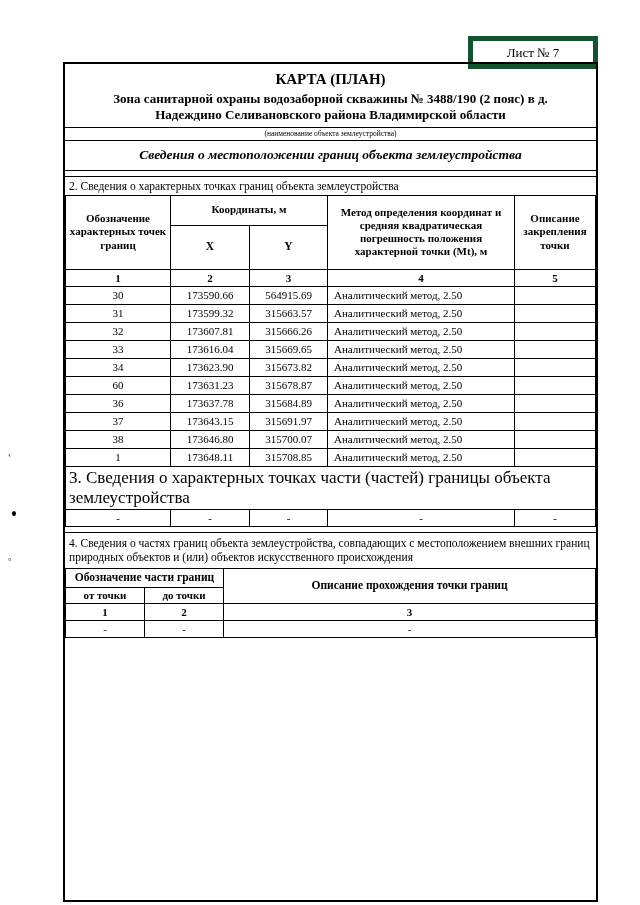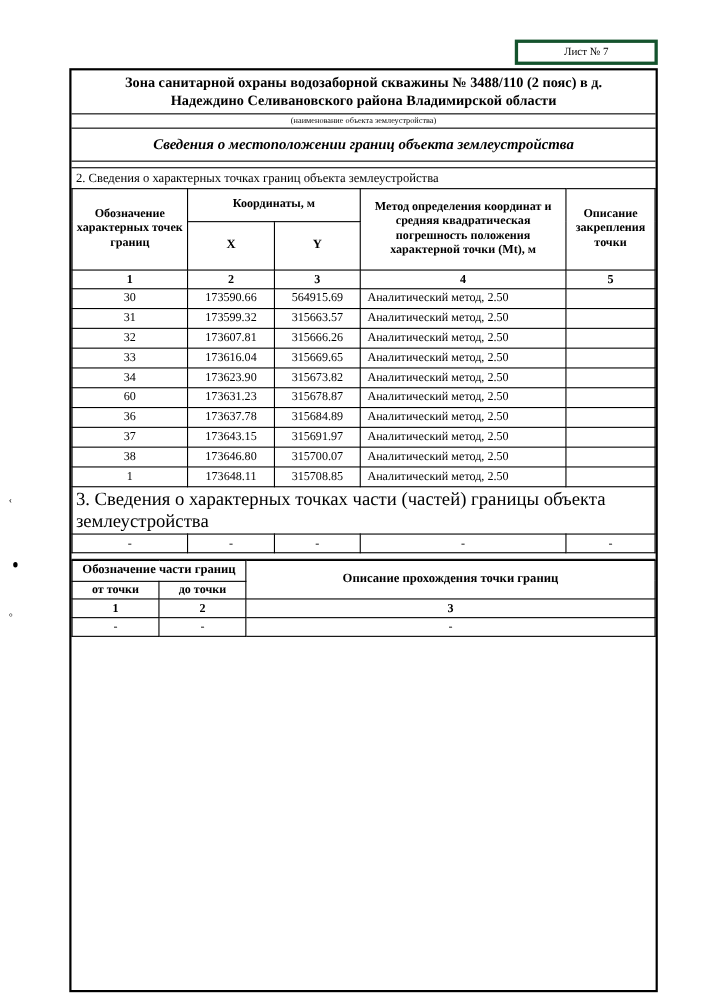--- a/index.html
+++ b/index.html
@@ -4,24 +4,24 @@
 <style>
   * { margin:0; padding:0; box-sizing:border-box; }
   html,body { width:640px; height:905px; background:#ffffff; }
   body {
     position:relative;
     font-family:"Liberation Serif", serif;
     color:#000;
     overflow:hidden;
   }
   .sheet-box {
-    position:absolute; left:468px; top:36px; width:130px; height:23px;
-    border:3px solid #14532d;
+    position:absolute; left:468px; top:36px; width:130px; height:33px;
+    border:5px solid #14532d;
     display:flex; align-items:center; justify-content:center;
-    font-size:10px;
+    font-size:13px;
   }
   .frame {
     position:absolute; left:63px; top:62px; width:535px; height:840px;
     border:2px solid #000;
     display:flex; flex-direction:column;
   }
   .doc-title { text-align:center; font-weight:bold; font-size:15px; padding-top:7px; }
   .object-name {
     text-align:center; font-weight:bold; font-size:13px; line-height:1.25;
     padding:3px 28px 3px;
@@ -65,21 +65,22 @@
 <span class="artifact artifact-1">‹</span>
 <span class="artifact artifact-dot"></span>
 <span class="artifact artifact-3">°</span>
 
 <div class="sheet-box">
   <span>Лист № 7</span>
 </div>
 
 <div class="frame">
 
-  <div class="object-name">Зона санитарной охраны водозаборной скважины № 3488/110 (2 пояс) в д. Надеждино Селивановского района Владимирской области</div>
+  <div class="doc-title">КАРТА (ПЛАН)</div>
+  <div class="object-name">Зона санитарной охраны водозаборной скважины № 3488/190 (2 пояс) в д. Надеждино Селивановского района Владимирской области</div>
   <div class="rule"></div>
   <div class="caption">(наименование объекта землеустройства)</div>
   <div class="rule"></div>
   <div class="section-header">Сведения о местоположении границ объекта землеустройства</div>
   <div class="gap"></div>
 
   <div class="sec-title">2. Сведения о характерных точках границ объекта землеустройства</div>
 
   <table>
     <colgroup>
@@ -185,20 +186,21 @@
       <td>-</td>
       <td>-</td>
       <td>-</td>
       <td>-</td>
     </tr>
   </tbody>
     </table>
 
   <div class="gap"></div>
 
+  <div class="sec4-title">4. Сведения о частях границ объекта землеустройства, совпадающих с местоположением внешних границ природных объектов и (или) объектов искусственного происхождения</div>
 
   <table>
     <colgroup>
       <col style="width:79px">
         <col style="width:79px">
         <col>
     </colgroup>
     <tbody>
         <tr class="parthdr">
       <th colspan="2">Обозначение части границ</th>

